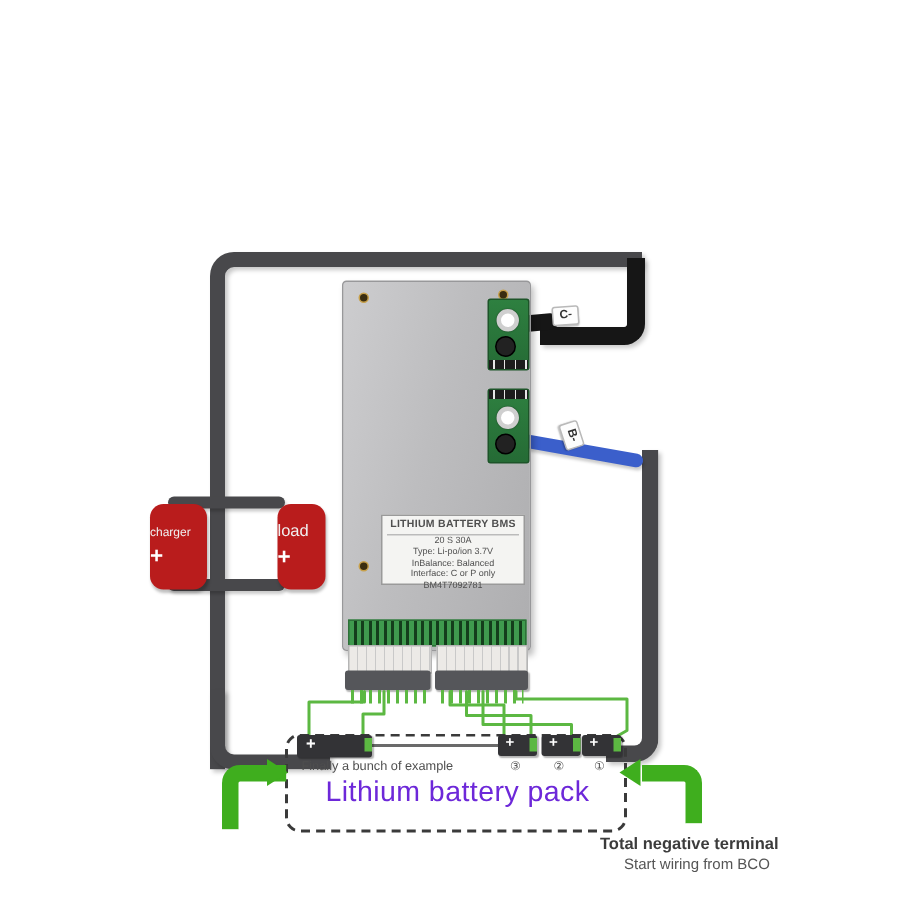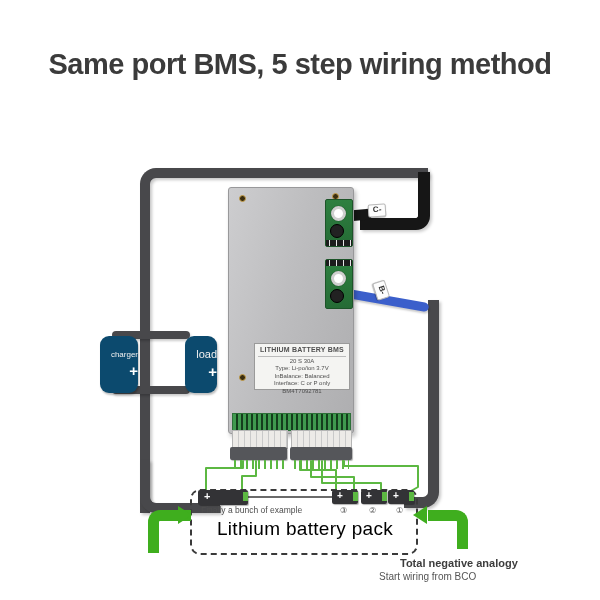--- a/index.html
+++ b/index.html
@@ -34,22 +34,22 @@
   .bar{background:#48484b;border-radius:4px;filter:drop-shadow(1px 2px 1px rgba(0,0,0,0.2));}
   .bar-top{left:112px;top:331px;width:78px;height:8px;}
   .bar-bot{left:112px;top:386px;width:78px;height:8px;}
 
   .wire-tag{background:#fdfdfd;border:1px solid #b9b9b9;color:#333;font-size:8px;font-weight:700;
             padding:1px 4px;border-radius:2px;line-height:1.1;box-shadow:0 1px 1px rgba(0,0,0,0.25);}
   .tag-c{left:368px;top:204px;transform:rotate(-4deg);}
   .tag-b{left:372px;top:284px;transform:rotate(72deg);}
 
   
-  .device-box{background:#0c4a6e;border-radius:9px;box-shadow:1px 2px 2px rgba(0,0,0,0.25);
-              color:#fff;text-align:right;}
+  .device-box{background:#b91c1c;border-radius:9px;box-shadow:1px 2px 2px rgba(0,0,0,0.25);
+              color:#fff;text-align:left;}
   .box-charger{left:100px;top:336px;width:38px;height:57px;}
   .box-load{left:157px;top:336px;width:32px;height:57px;margin-left:28px;}
   .device-label{display:block;margin-top:14px;font-size:8px;color:#f0f0f0;}
   .box-load .device-label{font-size:11px;margin-top:12px;}
   .device-plus{display:block;font-size:15px;font-weight:700;color:#fff;line-height:1;margin-top:4px;}
 
   
   .bms-board{left:228px;top:187px;width:124px;height:245px;
     background:linear-gradient(105deg,#cdcdcf 0%,#bdbdbf 45%,#aeaeb0 100%);
     border:1px solid #98989a;border-radius:3px;box-shadow:2px 3px 4px rgba(0,0,0,0.25);}
@@ -76,21 +76,21 @@
   .plug-r{left:291px;top:430px;width:59px;height:17px;}
   .conn{background:#55565a;border-radius:2px;box-shadow:1px 1px 1px rgba(0,0,0,0.3);}
   .conn-l{left:230px;top:447px;width:57px;height:13px;}
   .conn-r{left:290px;top:447px;width:62px;height:13px;}
   .pins{height:9px;background-image:repeating-linear-gradient(90deg,#5cb842 0 2px,transparent 2px 6px);}
   .pins-l{left:234px;top:460px;width:50px;}
   .pins-r{left:294px;top:460px;width:55px;}
 
   
   .pack{left:190px;top:489px;width:224px;height:62px;border:2px dashed #3a3a3a;border-radius:10px;}
-  .pack-title{left:205px;top:518px;width:200px;text-align:center;font-size:19px;color:#000000;
+  .pack-title{left:205px;top:518px;width:200px;text-align:center;font-size:19px;color:#6d28d9;
               font-weight:500;letter-spacing:0.3px;}
   .pack-note{left:201px;top:505px;font-size:8.5px;color:#4e4e4e;}
   .cell{background:#333336;border-radius:2px;box-shadow:1px 1px 1px rgba(0,0,0,0.3);}
   .cell .plus{position:absolute;left:6px;top:1px;color:#fff;font-size:11px;font-weight:700;line-height:1;}
   .cell .nub{position:absolute;right:0;top:2px;width:5px;height:9px;background:#5cb842;}
   .cell-big{left:198px;top:490px;width:50px;height:15px;}
   .cell-s{width:26px;height:14px;top:490px;}
   .cell-3{left:332px;} .cell-2{left:361px;} .cell-1{left:388px;}
   .cell-s .plus{left:5px;top:1px;font-size:10px;}
   .series-line{left:248px;top:496px;width:86px;height:2px;background:#6a6a6a;}
@@ -102,30 +102,29 @@
   .arrow-l-head{left:178px;top:506px;width:0;height:0;
     border-top:9px solid transparent;border-bottom:9px solid transparent;border-left:14px solid #3fae1e;}
   .arrow-r-body{left:428px;top:510px;width:29px;height:28px;
     border-right:11px solid #3fae1e;border-top:11px solid #3fae1e;border-top-right-radius:12px;}
   .arrow-r-head{left:413px;top:506px;width:0;height:0;
     border-top:9px solid transparent;border-bottom:9px solid transparent;border-right:14px solid #3fae1e;}
 
   
   .cap-pos{left:50px;top:546px;width:145px;text-align:center;font-size:11px;font-weight:700;color:#3c3c3c;}
   .cap-neg-title{left:400px;top:557px;font-size:11px;font-weight:700;color:#3c3c3c;}
-  .cap-neg-sub{left:379px;top:571px;font-size:10px;color:#555;}
+  .cap-neg-sub{left:416px;top:571px;font-size:10px;color:#555;}
 
   .green-wires{left:0;top:0;width:600px;height:600px;pointer-events:none;}
 </style>
 </head>
 <body>
 
 <div class="canvas">
 
-  <h1 class="abs title">Same port BMS, 5 step wiring method</h1>
 
   <div class="abs wire-main-loop"></div>
   <div class="abs wire-bottom-elbow"></div>
   <div class="abs wire-black-elbow"></div>
   <div class="abs wire-black-stub"></div>
   <div class="abs wire-right-elbow"></div>
   <div class="abs wire-blue"></div>
   <div class="abs bar bar-top"></div>
   <div class="abs bar bar-bot"></div>
 
@@ -212,16 +211,16 @@
   <div class="abs cell-num" style="left:396px;">①</div>
 
   <div class="abs pack-note">Finally a bunch of example</div>
   <div class="abs pack-title">Lithium battery pack</div>
 
   <div class="abs arrow-l-body"></div>
   <div class="abs arrow-l-head"></div>
   <div class="abs arrow-r-body"></div>
   <div class="abs arrow-r-head"></div>
 
-  <div class="abs cap-neg-title">Total negative analogy</div>
+  <div class="abs cap-neg-title">Total negative terminal</div>
   <div class="abs cap-neg-sub">Start wiring from BCO</div>
 
 </div>
 
 </body></html>

